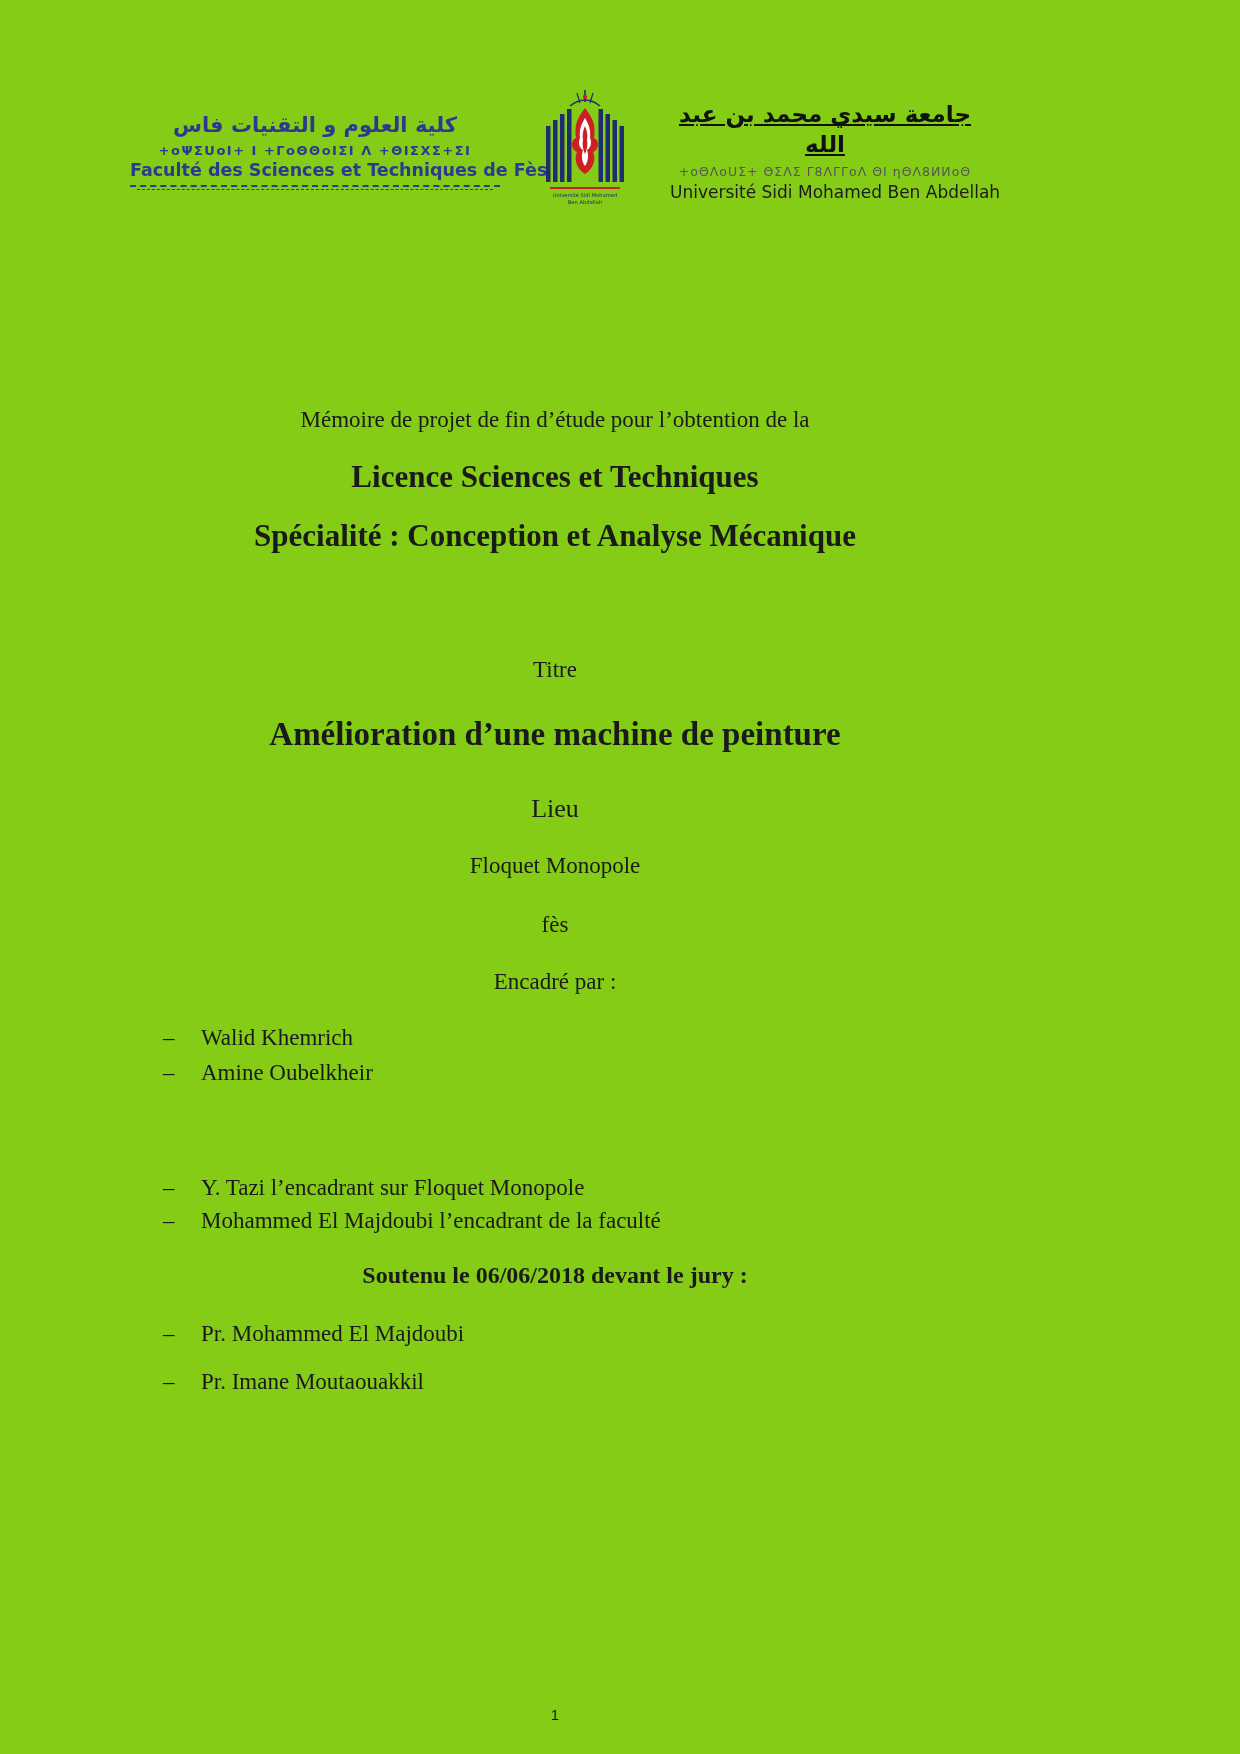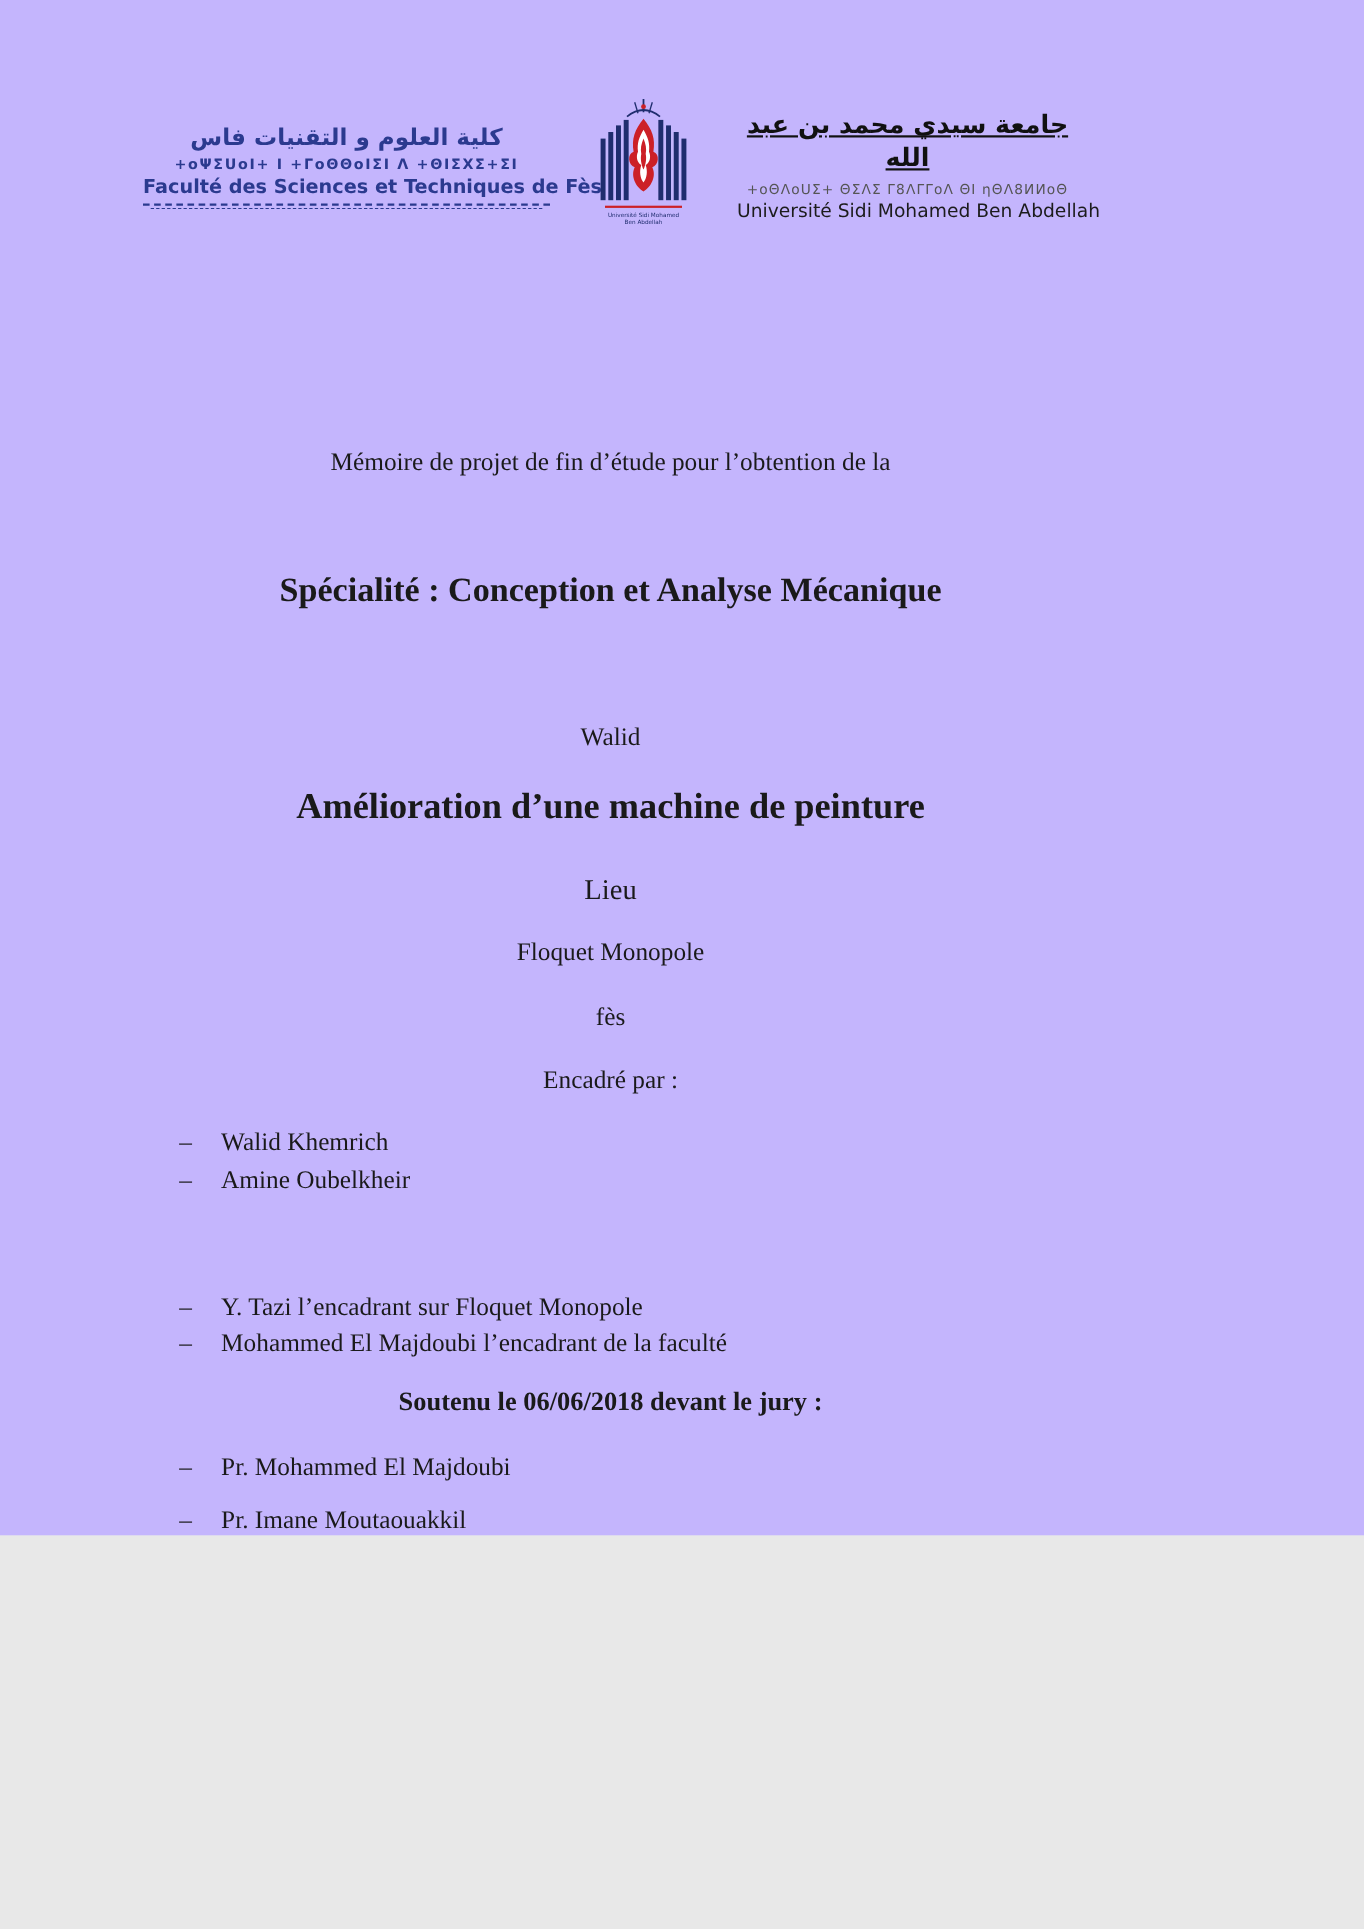--- a/index.html
+++ b/index.html
@@ -1,22 +1,22 @@
 <!DOCTYPE html>
 <html><head>
 <meta charset="utf-8">
 <style>
   * { margin: 0; padding: 0; box-sizing: border-box; }
   html, body { background: #e8e8e8; }
   .page {
     position: relative;
     width: 1240px;
-    height: 1396px;
+    height: 1754px;
     margin: 0 auto;
-    background: #c4b5fd;
+    background: #84cc16;
     font-family: "Liberation Serif", serif;
     color: #1a1a1a;
     overflow: hidden;
   }
 
   
   .header {
     position: absolute;
     top: 88px;
     left: 130px;
@@ -182,23 +182,24 @@
 
     <div class="header-right">
       <div class="arabic">جامعة سيدي محمد بن عبد الله</div>
       <div class="tifinagh">+oΘΛoUΣ+ ΘΣΛΣ Γ8ΛΓΓoΛ ΘI ηΘΛ8ИИoΘ</div>
       <div class="latin">Université Sidi Mohamed Ben Abdellah</div>
     </div>
 
   </div>
 
   <div class="line t-intro">Mémoire de projet de fin d’étude pour l’obtention de la</div>
+  <div class="line t-degree">Licence Sciences et Techniques</div>
   <div class="line t-specialty">Spécialité : Conception et Analyse Mécanique</div>
 
-  <div class="line t-titre">Walid</div>
+  <div class="line t-titre">Titre</div>
   <div class="line t-title">Amélioration d’une machine de peinture</div>
 
   <div class="line t-lieu">Lieu</div>
   <div class="line t-floquet">Floquet Monopole</div>
   <div class="line t-fes">fès</div>
 
   <div class="line t-presente">Encadré par :</div>
 
   <div class="list-item li-1">
     <span class="dash">–</span>

